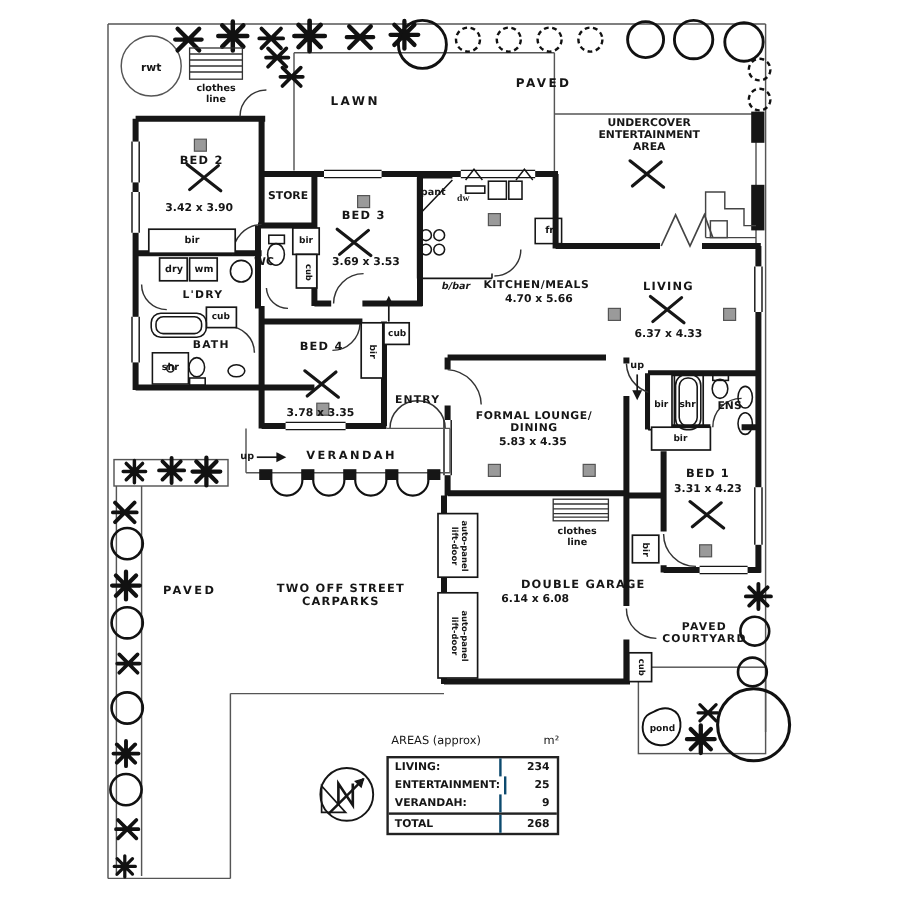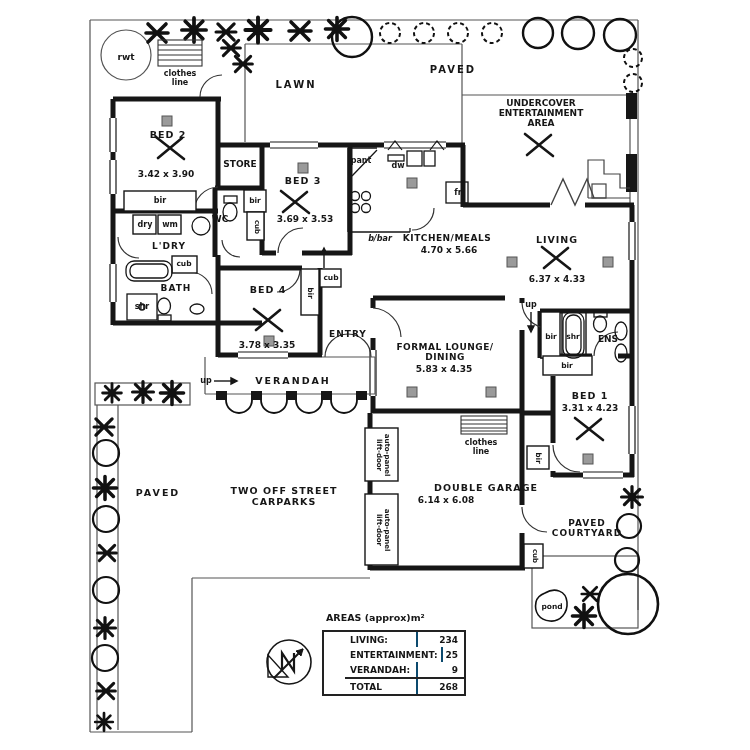--- a/index.html
+++ b/index.html
@@ -5,24 +5,24 @@
   html,body{margin:0;padding:0;background:#fff;}
   #plan{position:relative;width:750px;height:750px;background:#fff;overflow:hidden;
         font-family:"DejaVu Sans",sans-serif;}
   #linework{position:absolute;left:0;top:0;}
   .lbl{position:absolute;font-weight:bold;color:#161616;text-align:center;
        white-space:pre-line;line-height:1.12;transform:translate(-50%,-50%);
        font-family:"DejaVu Sans",sans-serif;}
   .lbl.rot{transform:translate(-50%,-50%) rotate(90deg);}
   
   #areas-header{position:absolute;left:326px;top:612px;width:140px;display:flex;
-       font-weight:bold;font-size:9.5px;color:#161616;}
+       justify-content:space-between;font-weight:normal;font-size:9.5px;color:#161616;}
   #areas-table{position:absolute;left:322px;top:630px;width:140px;border:2px solid #222;
        background:#fff;color:#161616;font-size:9px;font-weight:bold;}
-  .arow{display:flex;margin-left:21px;}
+  .arow{display:flex;}
   .arow .nm{flex:1;padding:2.5px 3px 2.5px 5px;}
   .arow .vl{width:38px;text-align:right;padding:2.5px 6px 2.5px 2px;border-left:2px solid #0c4a6e;}
   .arow.total{border-top:2px solid #222;}
 </style>
 </head>
 <body>
 
 <div id="plan">
 
 <svg id="linework" width="750" height="750" viewBox="0 0 750 750">
@@ -310,21 +310,21 @@
       <div class="lbl" style="left: 169px; top: 246px; font-size: 9px; letter-spacing: 1px;">L'DRY</div>
       <div class="lbl" style="left: 220px; top: 219px; font-size: 9px;">WC</div>
       <div class="lbl" style="left: 255px; top: 201px; font-size: 7.5px;">bir</div>
       <div class="lbl rot" style="left: 256px; top: 227px; font-size: 7px;">cub</div>
       <div class="lbl" style="left: 303px; top: 181px; font-size: 9.5px; letter-spacing: 1px;">BED 3</div>
       <div class="lbl" style="left: 305px; top: 219px; font-size: 9px;">3.69 x 3.53</div>
       <div class="lbl" style="left: 184px; top: 264px; font-size: 7.5px;">cub</div>
       <div class="lbl" style="left: 176px; top: 288px; font-size: 9px; letter-spacing: 1px;">BATH</div>
       <div class="lbl" style="left: 142px; top: 307px; font-size: 8px;">shr</div>
       <div class="lbl" style="left: 361px; top: 161px; font-size: 8px;">pant</div>
-      <div class="lbl" style="left: 398px; top: 166px; font-size: 8px;">dw</div>
+      <div class="lbl" style="left: 386px; top: 166px; font-size: 8px; font-family: Liberation Serif, serif;">dw</div>
       <div class="lbl" style="left: 458px; top: 193px; font-size: 8px;">fr</div>
       <div class="lbl" style="left: 380px; top: 239px; font-size: 8px; font-style: italic;">b/bar</div>
       <div class="lbl" style="left: 447px; top: 238px; font-size: 9px; letter-spacing: 0.5px;">KITCHEN/MEALS</div>
       <div class="lbl" style="left: 449px; top: 250px; font-size: 9px;">4.70 x 5.66</div>
       <div class="lbl" style="left: 557px; top: 240px; font-size: 9.5px; letter-spacing: 1px;">LIVING</div>
       <div class="lbl" style="left: 557px; top: 279px; font-size: 9px;">6.37 x 4.33</div>
       <div class="lbl" style="left: 531px; top: 305px; font-size: 8px;">up</div>
       <div class="lbl" style="left: 268px; top: 290px; font-size: 9.5px; letter-spacing: 1px;">BED 4</div>
       <div class="lbl" style="left: 267px; top: 301px; font-size: 9px; margin-top: 44px;">3.78 x 3.35</div>
       <div class="lbl rot" style="left: 310px; top: 293px; font-size: 7.5px;">bir</div>

